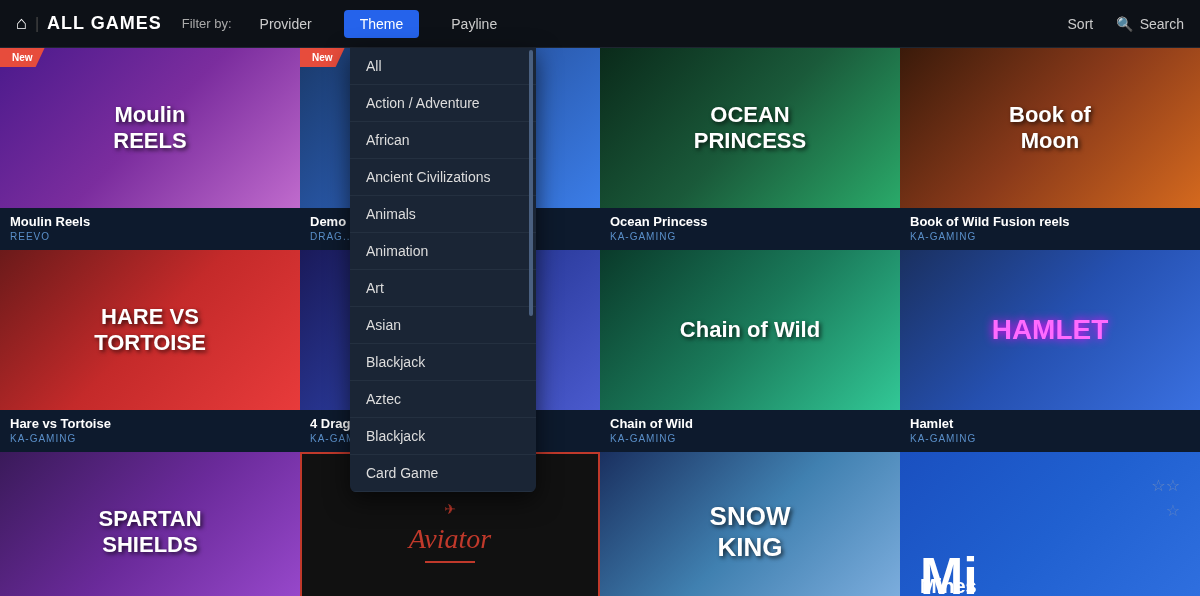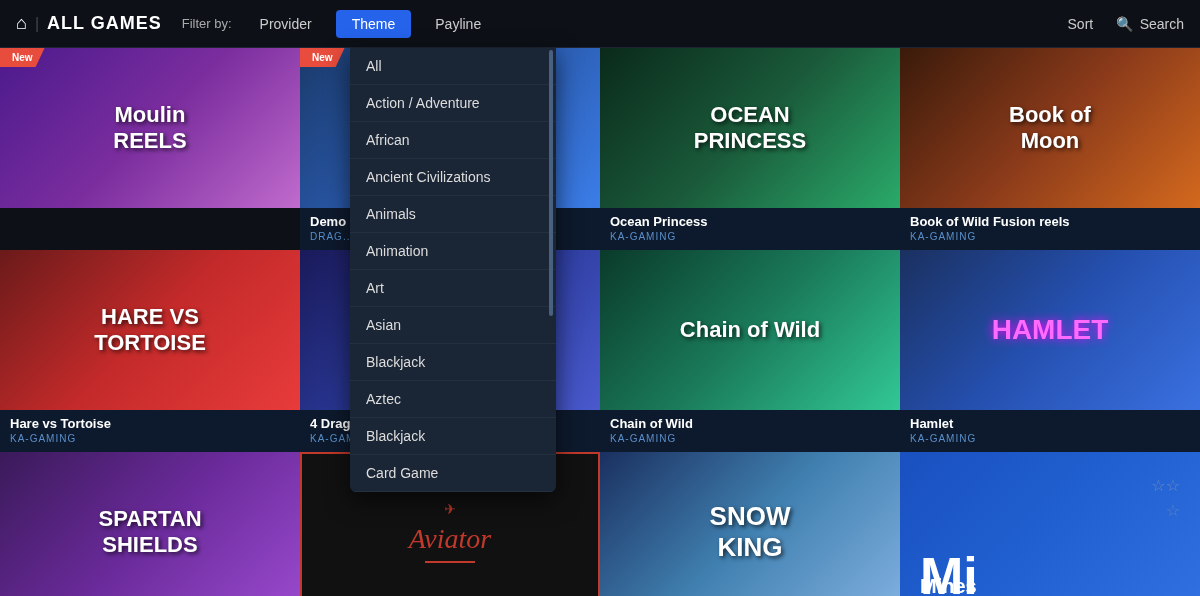--- a/index.html
+++ b/index.html
@@ -41,21 +41,21 @@
       letter-spacing: 1px;
       margin-right: 20px;
     }
     .filter-label {
       font-size: 13px;
       color: #aaa;
       margin-right: 12px;
     }
     .header-tabs {
       display: flex;
-      gap: 8px;
+      gap: 16px;
     }
     .header-tab {
       padding: 6px 16px;
       font-size: 14px;
       color: #ccc;
       border-radius: 4px;
       cursor: pointer;
       background: transparent;
       border: none;
     }
@@ -161,21 +161,21 @@
       text-align: center;
       text-shadow: 2px 2px 4px rgba(0,0,0,0.7);
       padding: 8px;
     }
 
     
     .dropdown-overlay {
       position: absolute;
       top: 0;
       left: 350px;
-      width: 206px;
+      width: 186px;
       background-color: #1a2535;
       z-index: 200;
       border-radius: 0 0 6px 6px;
       box-shadow: 0 8px 24px rgba(0,0,0,0.6);
       overflow: hidden;
     }
     .dropdown-item {
       padding: 10px 16px;
       font-size: 14px;
       color: #ddd;
@@ -216,20 +216,24 @@
 
 <div class="main">
 
   <div class="game-grid">
 
     <div class="game-card">
       <div class="game-card-placeholder placeholder-1">
         <div class="game-text-overlay">Moulin<br>REELS</div>
       </div>
       <div class="badge-new">New</div>
+      <div class="game-card-info">
+        <div class="game-card-title">Moulin Reels</div>
+        <div class="game-card-provider">REEVO</div>
+      </div>
     </div>
 
     <div class="game-card">
       <div class="game-card-placeholder placeholder-2">
         <div class="game-text-overlay">Demo</div>
       </div>
       <div class="badge-new">New</div>
       <div class="game-card-info">
         <div class="game-card-title">Demo</div>
         <div class="game-card-provider">DRAG...</div>

